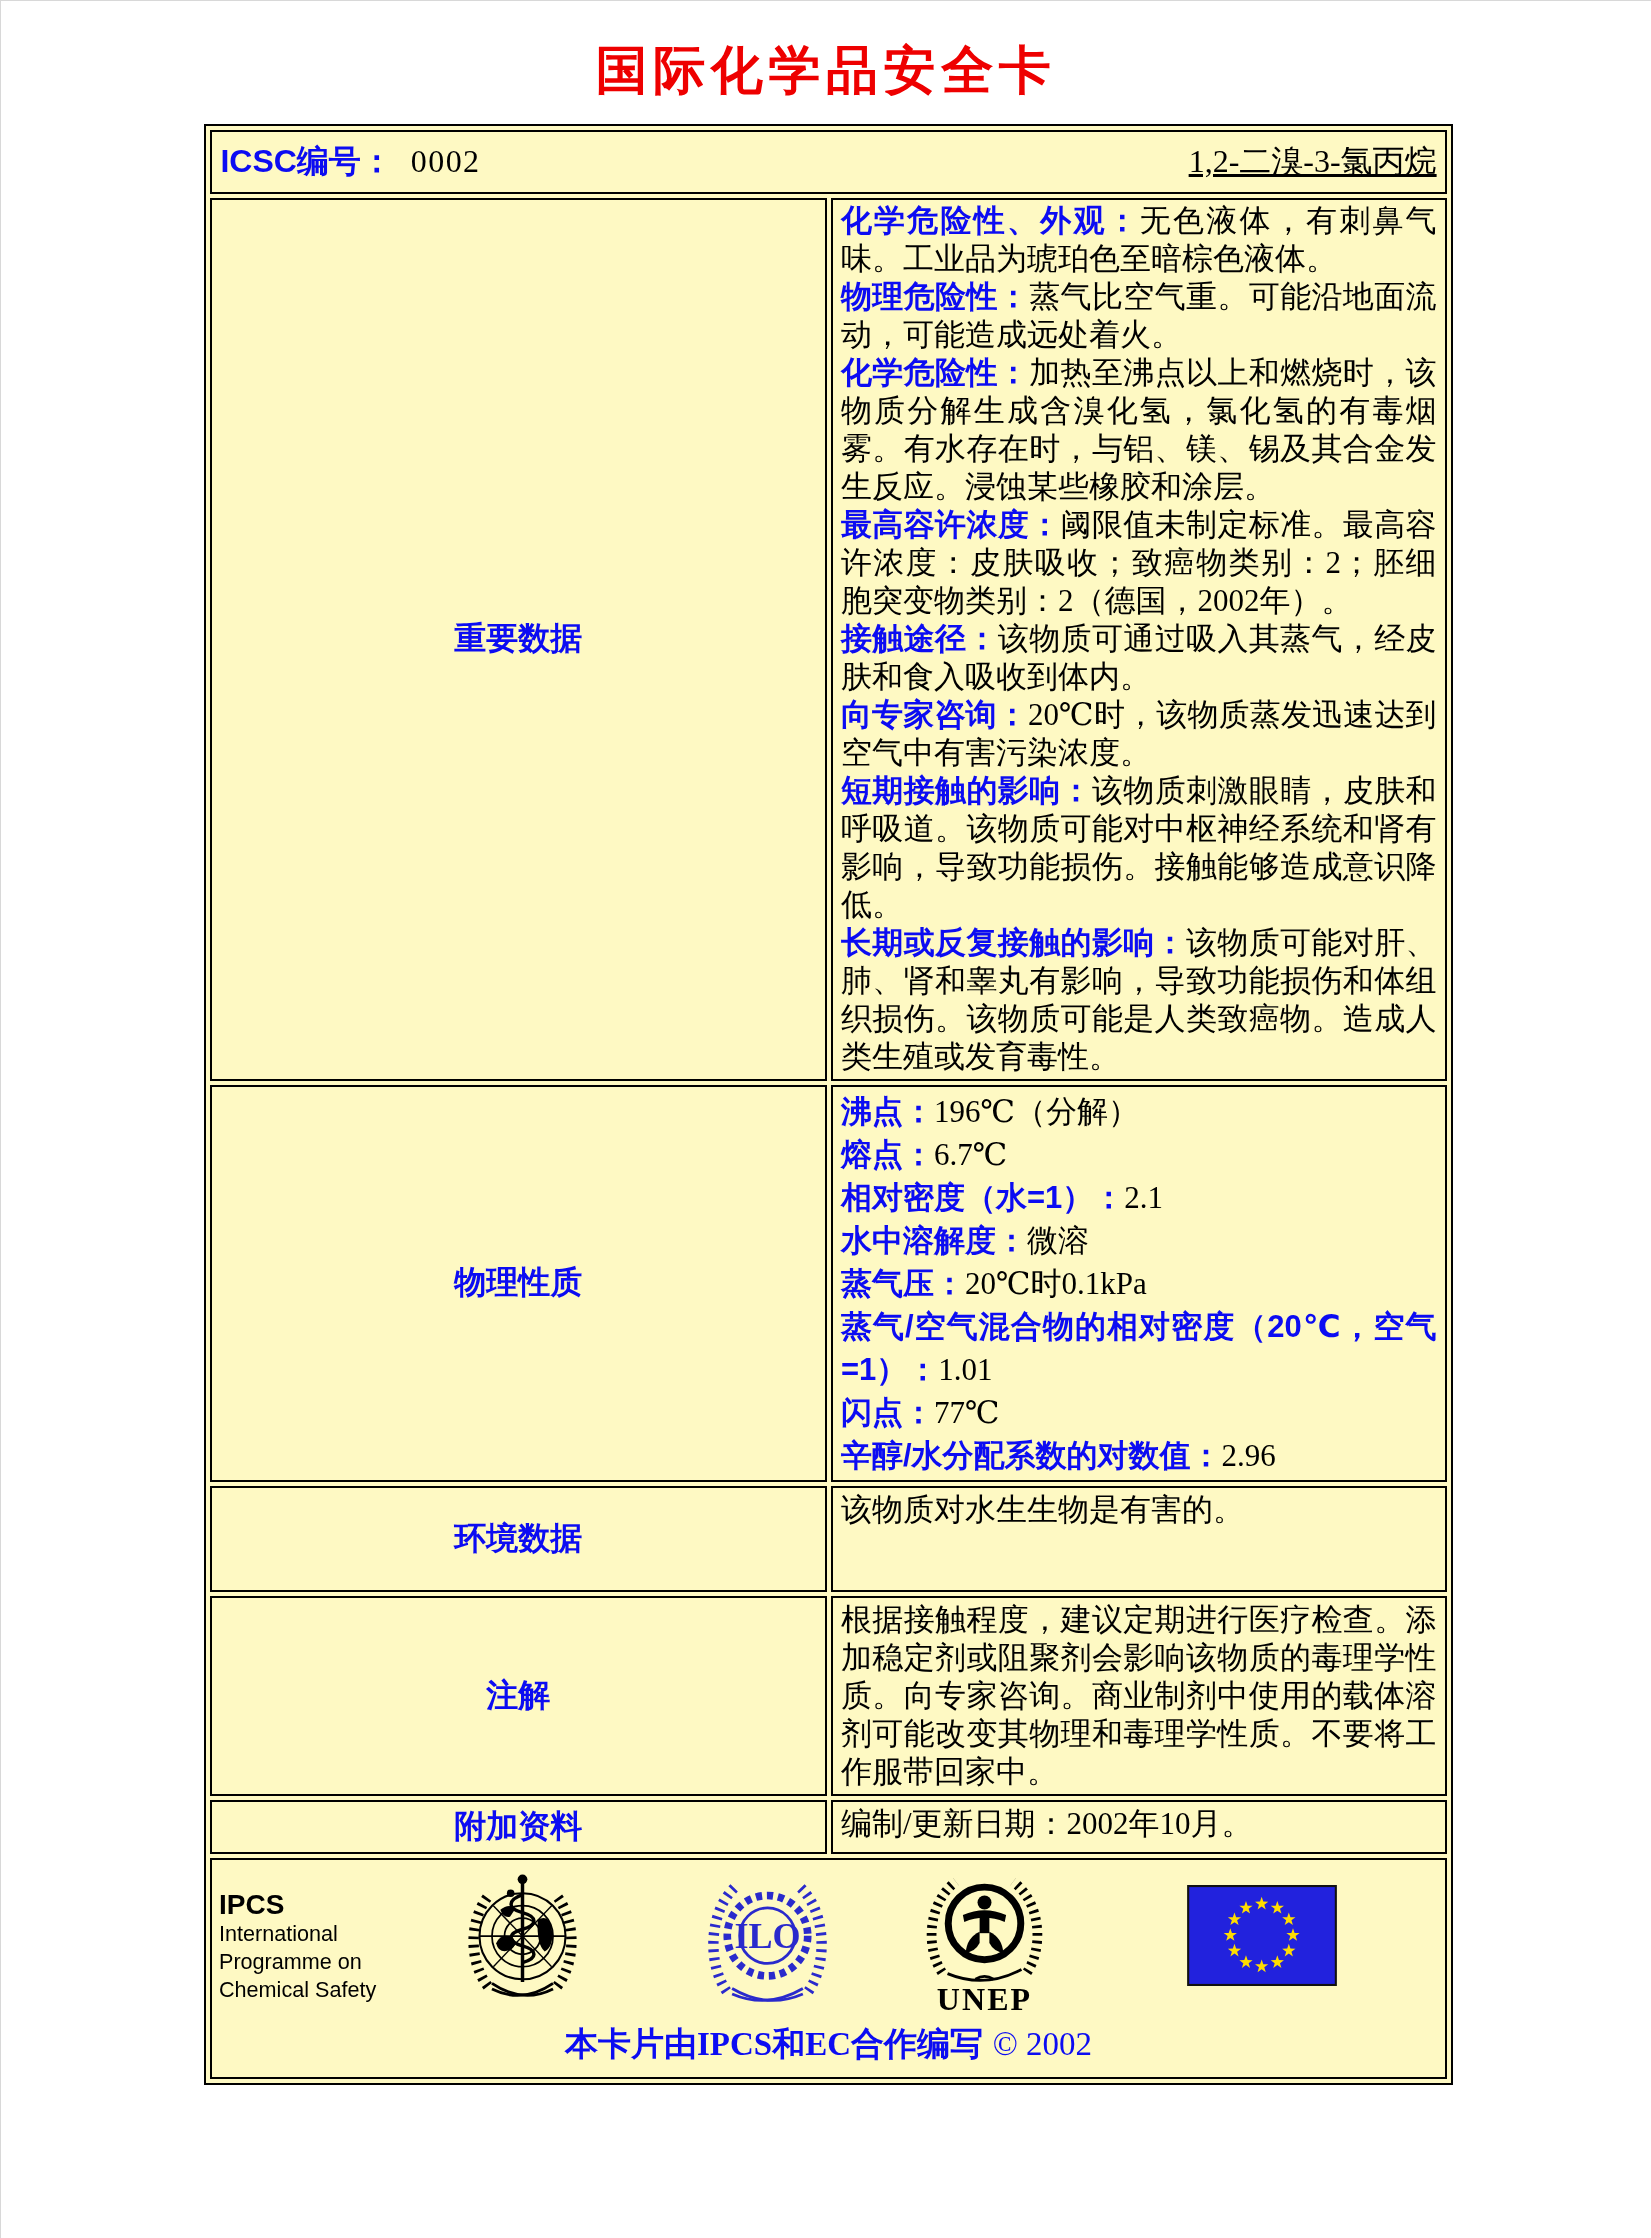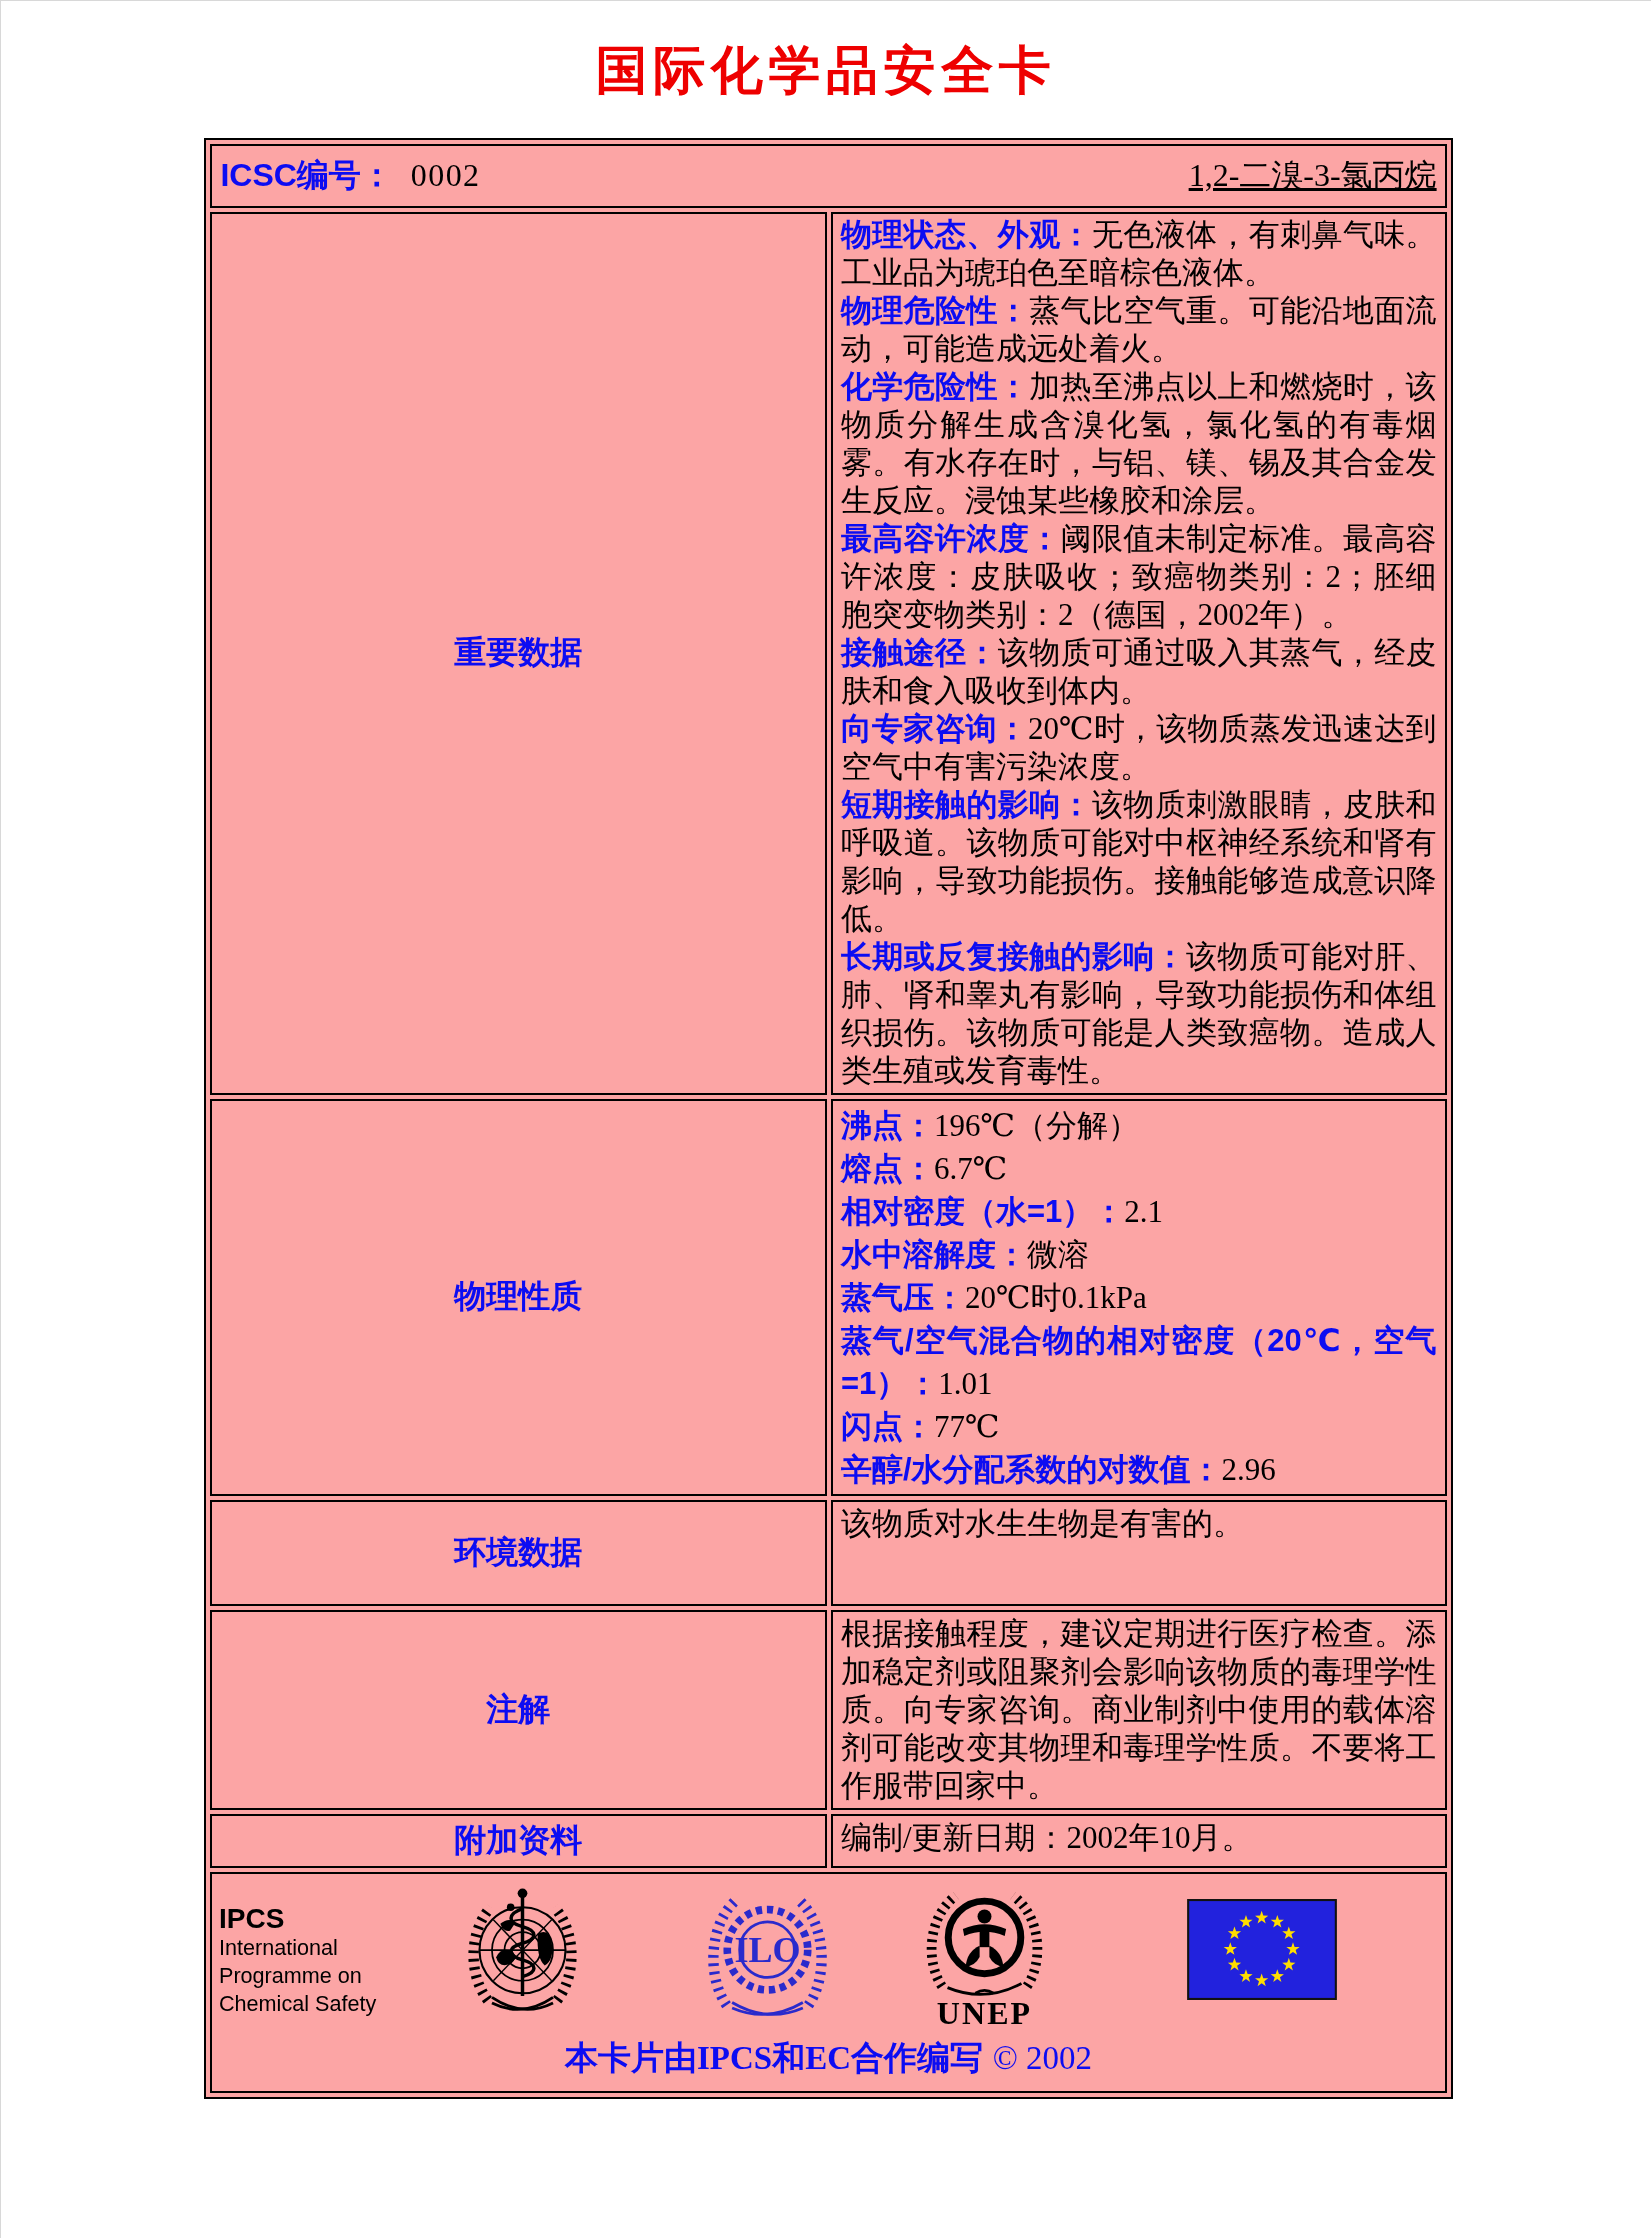--- a/index.html
+++ b/index.html
@@ -20,22 +20,22 @@
     overflow:hidden;
   }
   .page-title{
     margin-top:35px;text-align:center;
     font-size:52px;font-weight:bold;color:var(--title-red);
     letter-spacing:5.6px;
     font-family:"Liberation Serif","DejaVu Serif",serif;
   }
   table.card{
     border-collapse:separate;border-spacing:4.2px;
-    border:2.8px solid #000;background:#fca5a5;
-    margin-left:203px;margin-top:32px;
+    border:2.8px solid #000;background:#fef9c3;
+    margin-left:203px;margin-top:18px;
     width:1249px;table-layout:fixed;
   }
   td{border:2.1px solid #000;padding:2.8px 8.4px;vertical-align:top;}
   td.lblcell{
     width:175px;text-align:center;vertical-align:middle;
     color:var(--accent-blue);font-weight:bold;font-size:32px;
     font-family:"Liberation Sans","DejaVu Sans",sans-serif;
   }
   .r-head td{border:2.1px solid #000;}
   .head-flex{display:flex;align-items:center;min-height:54px;font-size:32px;}
@@ -87,21 +87,21 @@
         <span class="head-num">0002</span>
         <span class="head-name">1,2-二溴-3-氯丙烷</span>
       </div>
     </td>
   </tr>
 
   <tr>
     <td class="lblcell">重要数据</td>
     <td>
       <div class="content imp-body">
-        <p><span class="lbl">物理状态、外观：</span><span>无色液体，有刺鼻气味。工业品为琥珀色至暗棕色液体。</span></p>
+        <p><span class="lbl">化学危险性、外观：</span><span>无色液体，有刺鼻气味。工业品为琥珀色至暗棕色液体。</span></p>
         <p><span class="lbl">物理危险性：</span><span>蒸气比空气重。可能沿地面流动，可能造成远处着火。</span></p>
         <p><span class="lbl">化学危险性：</span><span>加热至沸点以上和燃烧时，该物质分解生成含溴化氢，氯化氢的有毒烟雾。有水存在时，与铝、镁、锡及其合金发生反应。浸蚀某些橡胶和涂层。</span></p>
         <p><span class="lbl">最高容许浓度：</span><span>阈限值未制定标准。最高容许浓度：皮肤吸收；致癌物类别：2；胚细胞突变物类别：2（德国，2002年）。</span></p>
         <p><span class="lbl">接触途径：</span><span>该物质可通过吸入其蒸气，经皮肤和食入吸收到体内。</span></p>
         <p><span class="lbl">向专家咨询：</span><span>20℃时，该物质蒸发迅速达到空气中有害污染浓度。</span></p>
         <p><span class="lbl">短期接触的影响：</span><span>该物质刺激眼睛，皮肤和呼吸道。该物质可能对中枢神经系统和肾有影响，导致功能损伤。接触能够造成意识降低。</span></p>
         <p><span class="lbl">长期或反复接触的影响：</span><span>该物质可能对肝、肺、肾和睾丸有影响，导致功能损伤和体组织损伤。该物质可能是人类致癌物。造成人类生殖或发育毒性。</span></p>
       </div>
     </td>
   </tr>

